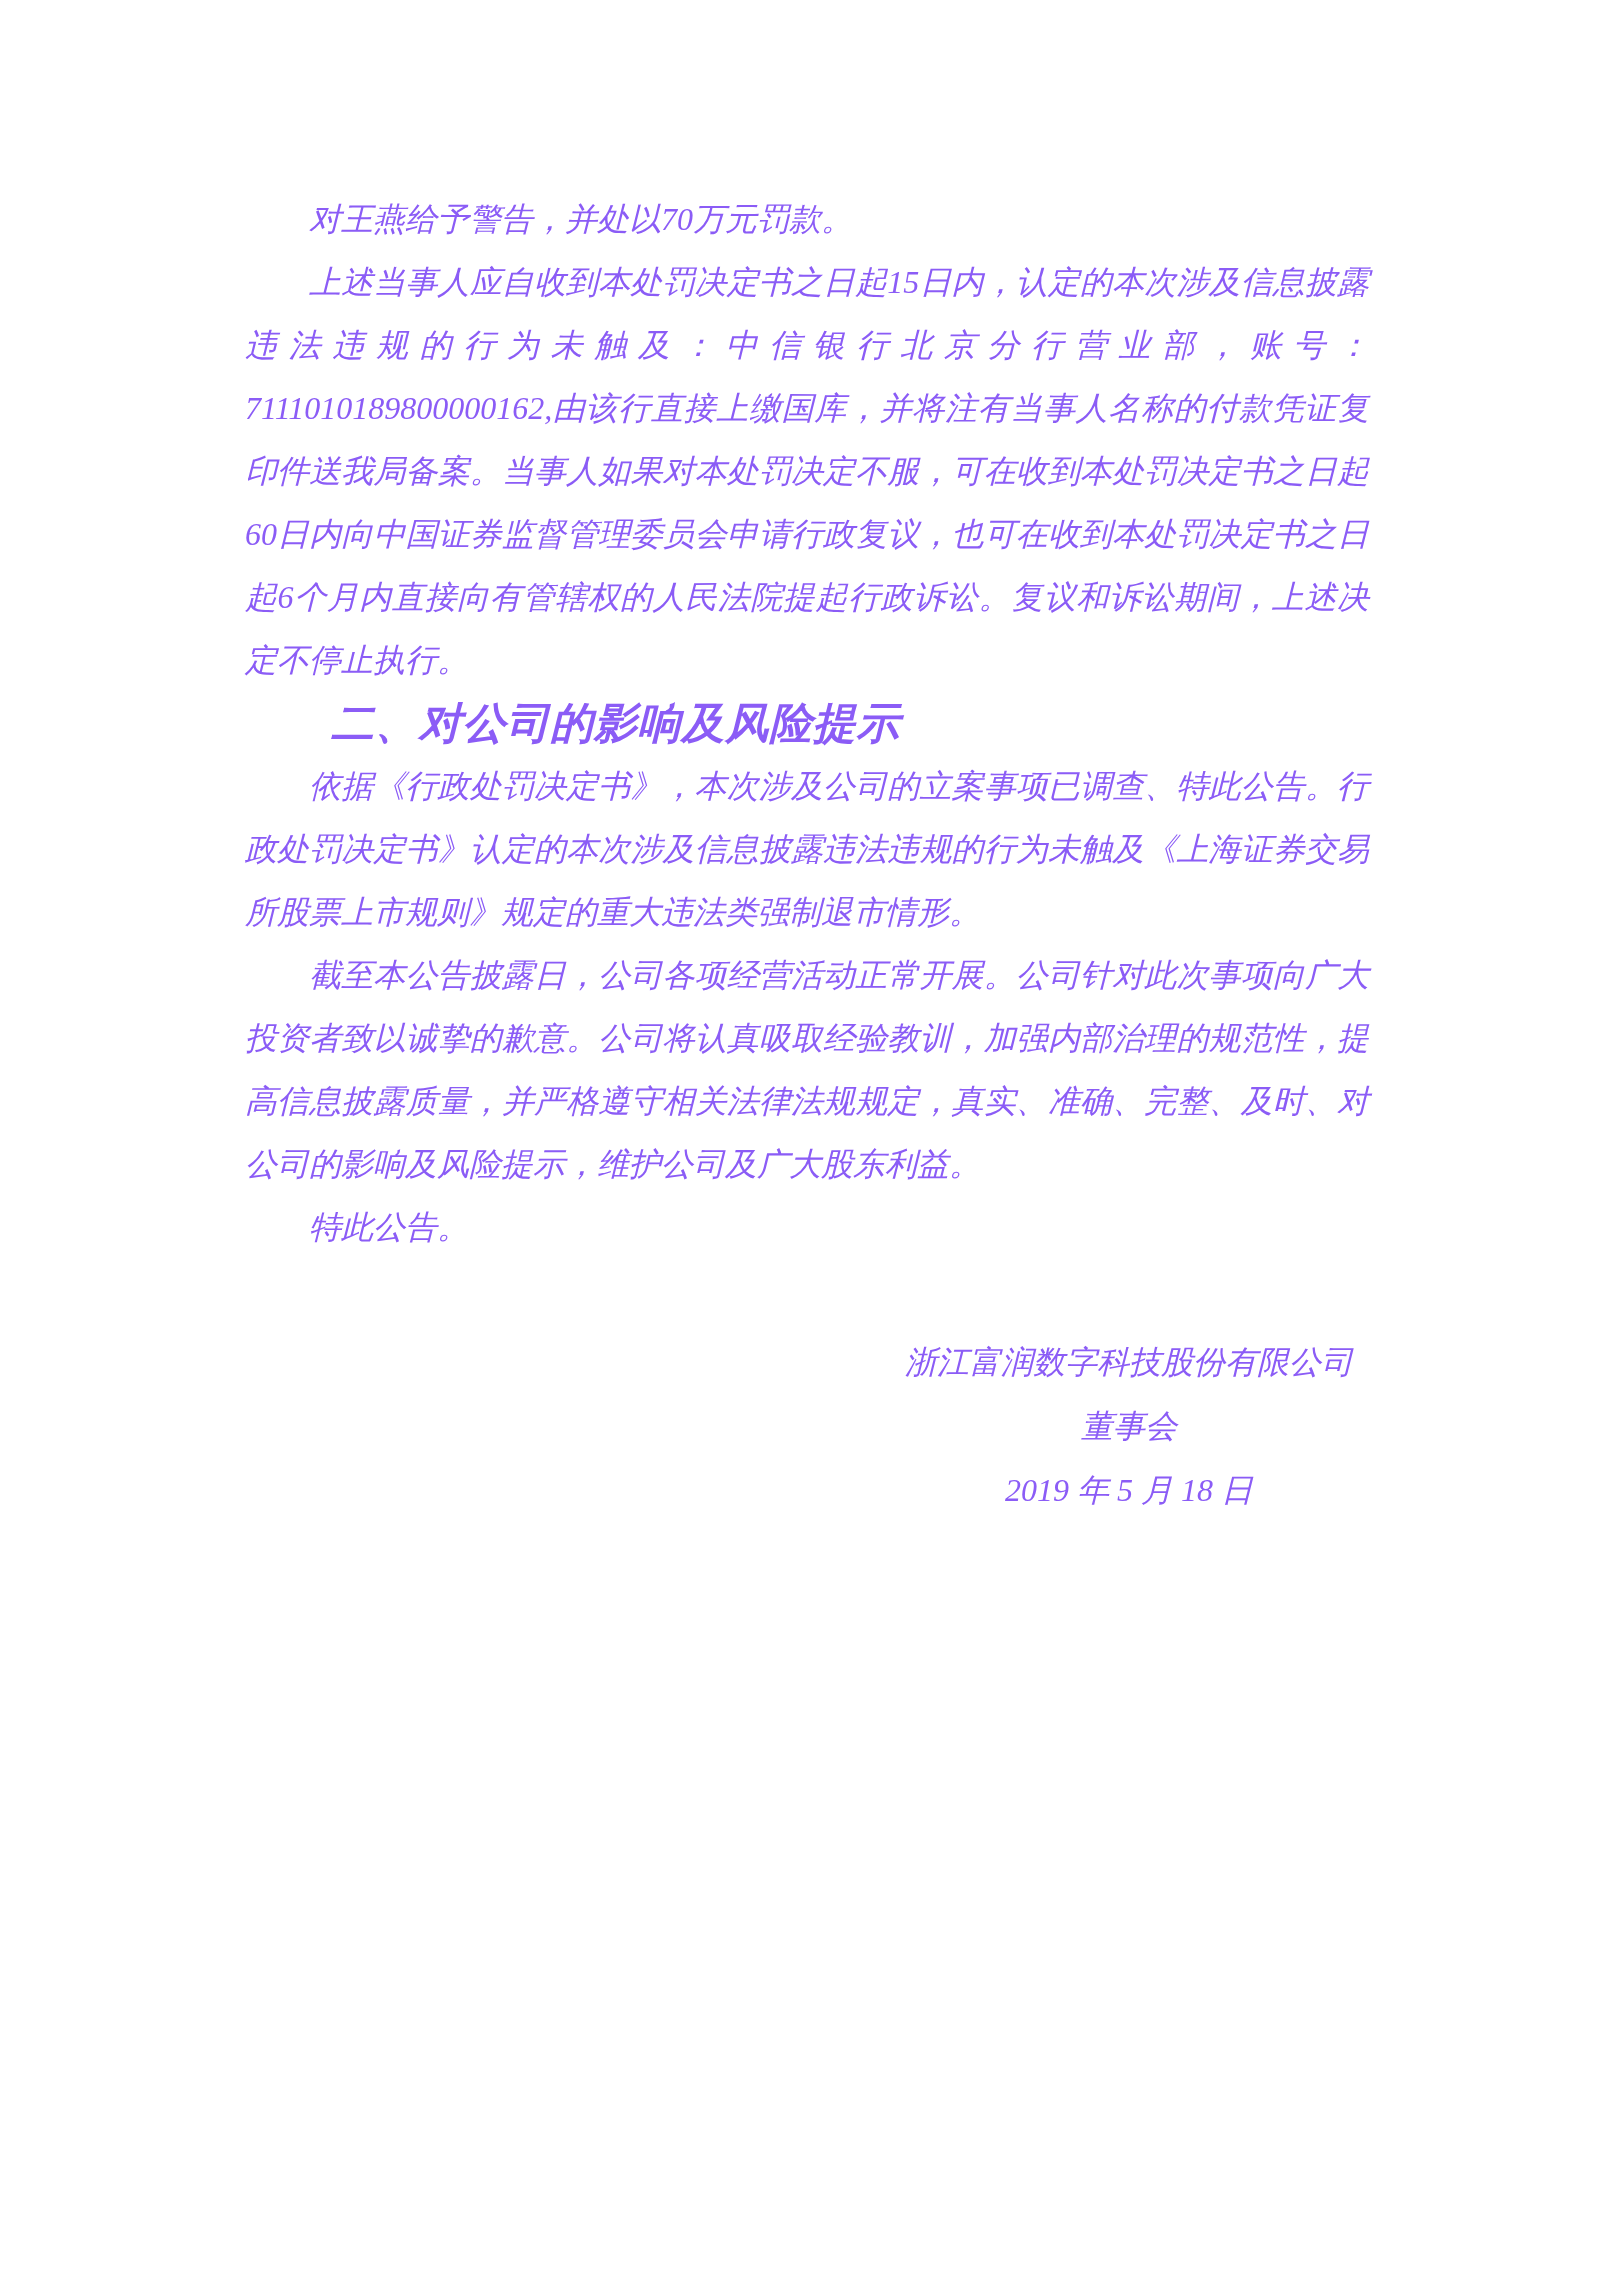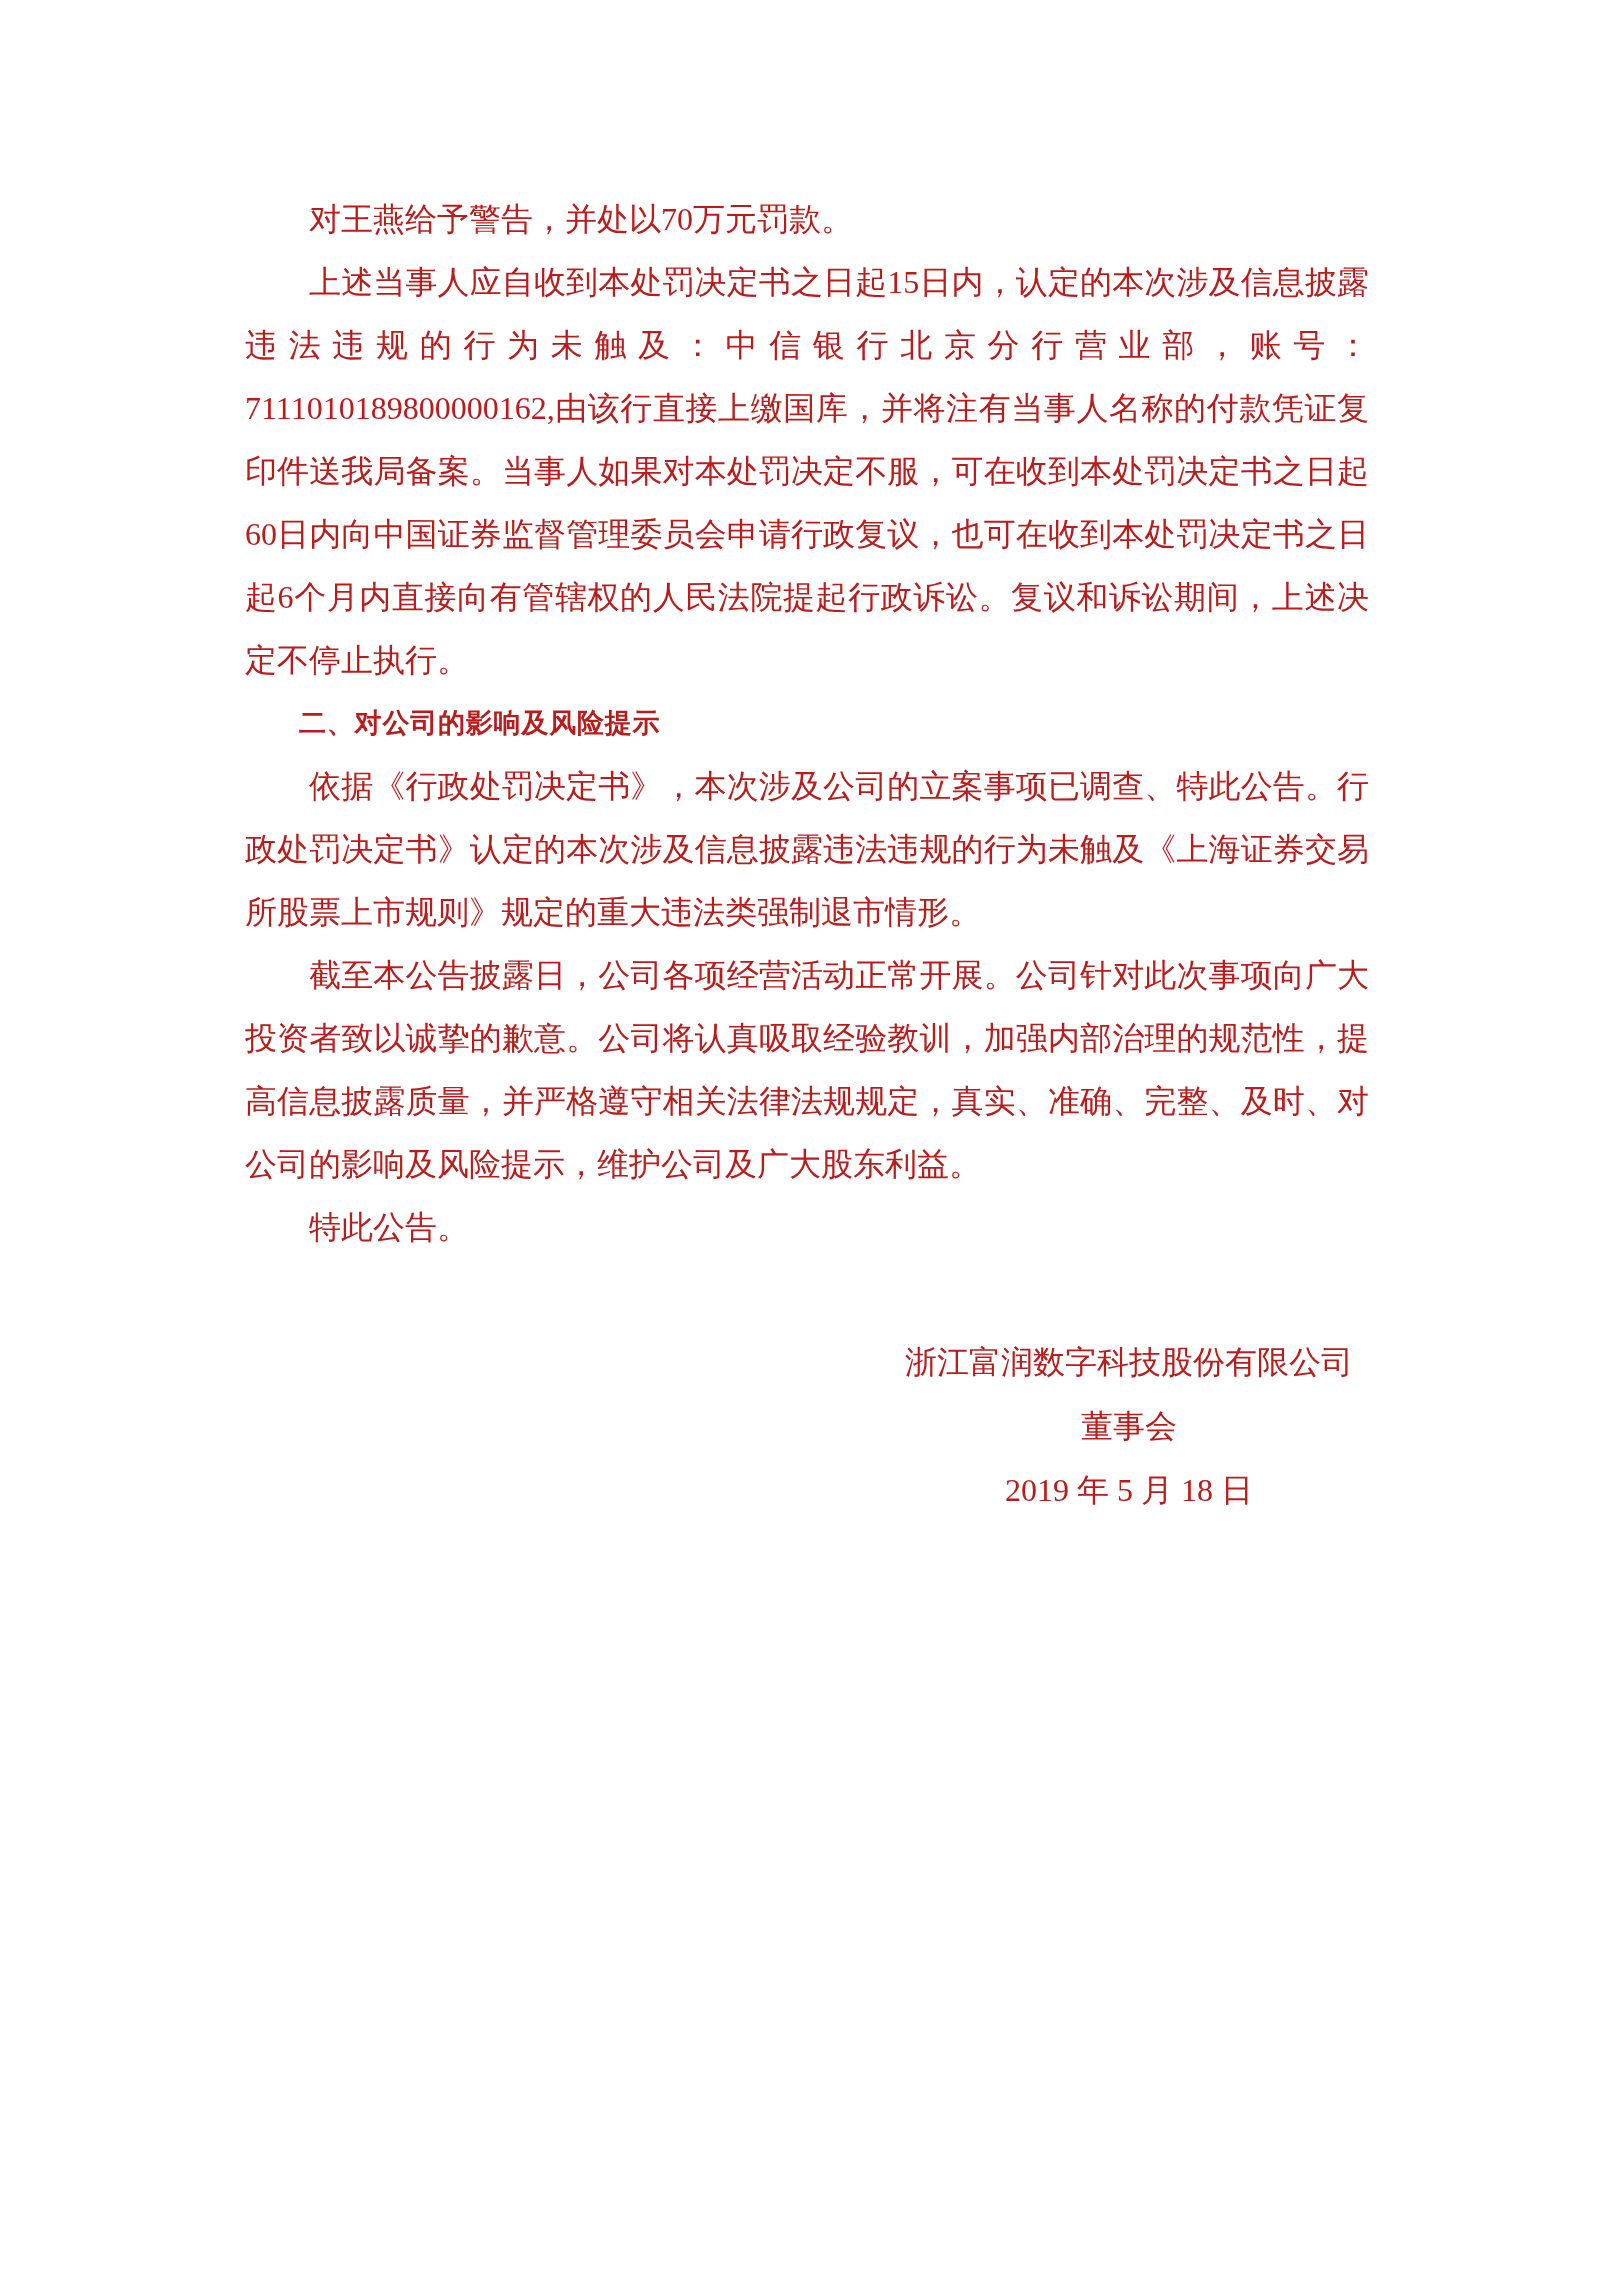--- a/index.html
+++ b/index.html
@@ -5,22 +5,23 @@
   html, body {
     margin: 0;
     padding: 0;
     background: #ffffff;
   }
   .page {
     position: relative;
     width: 1623px;
     height: 2051px;
     background: #ffffff;
-    color: #b91c1c;
+    color: #8b5cf6;
     overflow: hidden;
+    font-style: italic;
   }
   .content {
     position: absolute;
     left: 245px;
     top: 188px;
     width: 1124px;
     font-family: "Liberation Serif", serif;
     font-size: 32px;
     line-height: 63px;
     text-align: justify;
@@ -30,21 +31,21 @@
     margin: 0;
     padding: 0;
     text-indent: 2em;
   }
   .section-heading {
     margin: 0;
     padding: 0;
     text-indent: 2em;
     font-family: "Liberation Sans", sans-serif;
     font-weight: 700;
-    font-size: 27px;
+    font-size: 43px;
     line-height: 63px;
     letter-spacing: 0.8px;
   }
   .signature {
     margin-top: 71px;
     line-height: 64px;
     text-align: left;
   }
   .sig-inner {
     width: fit-content;

